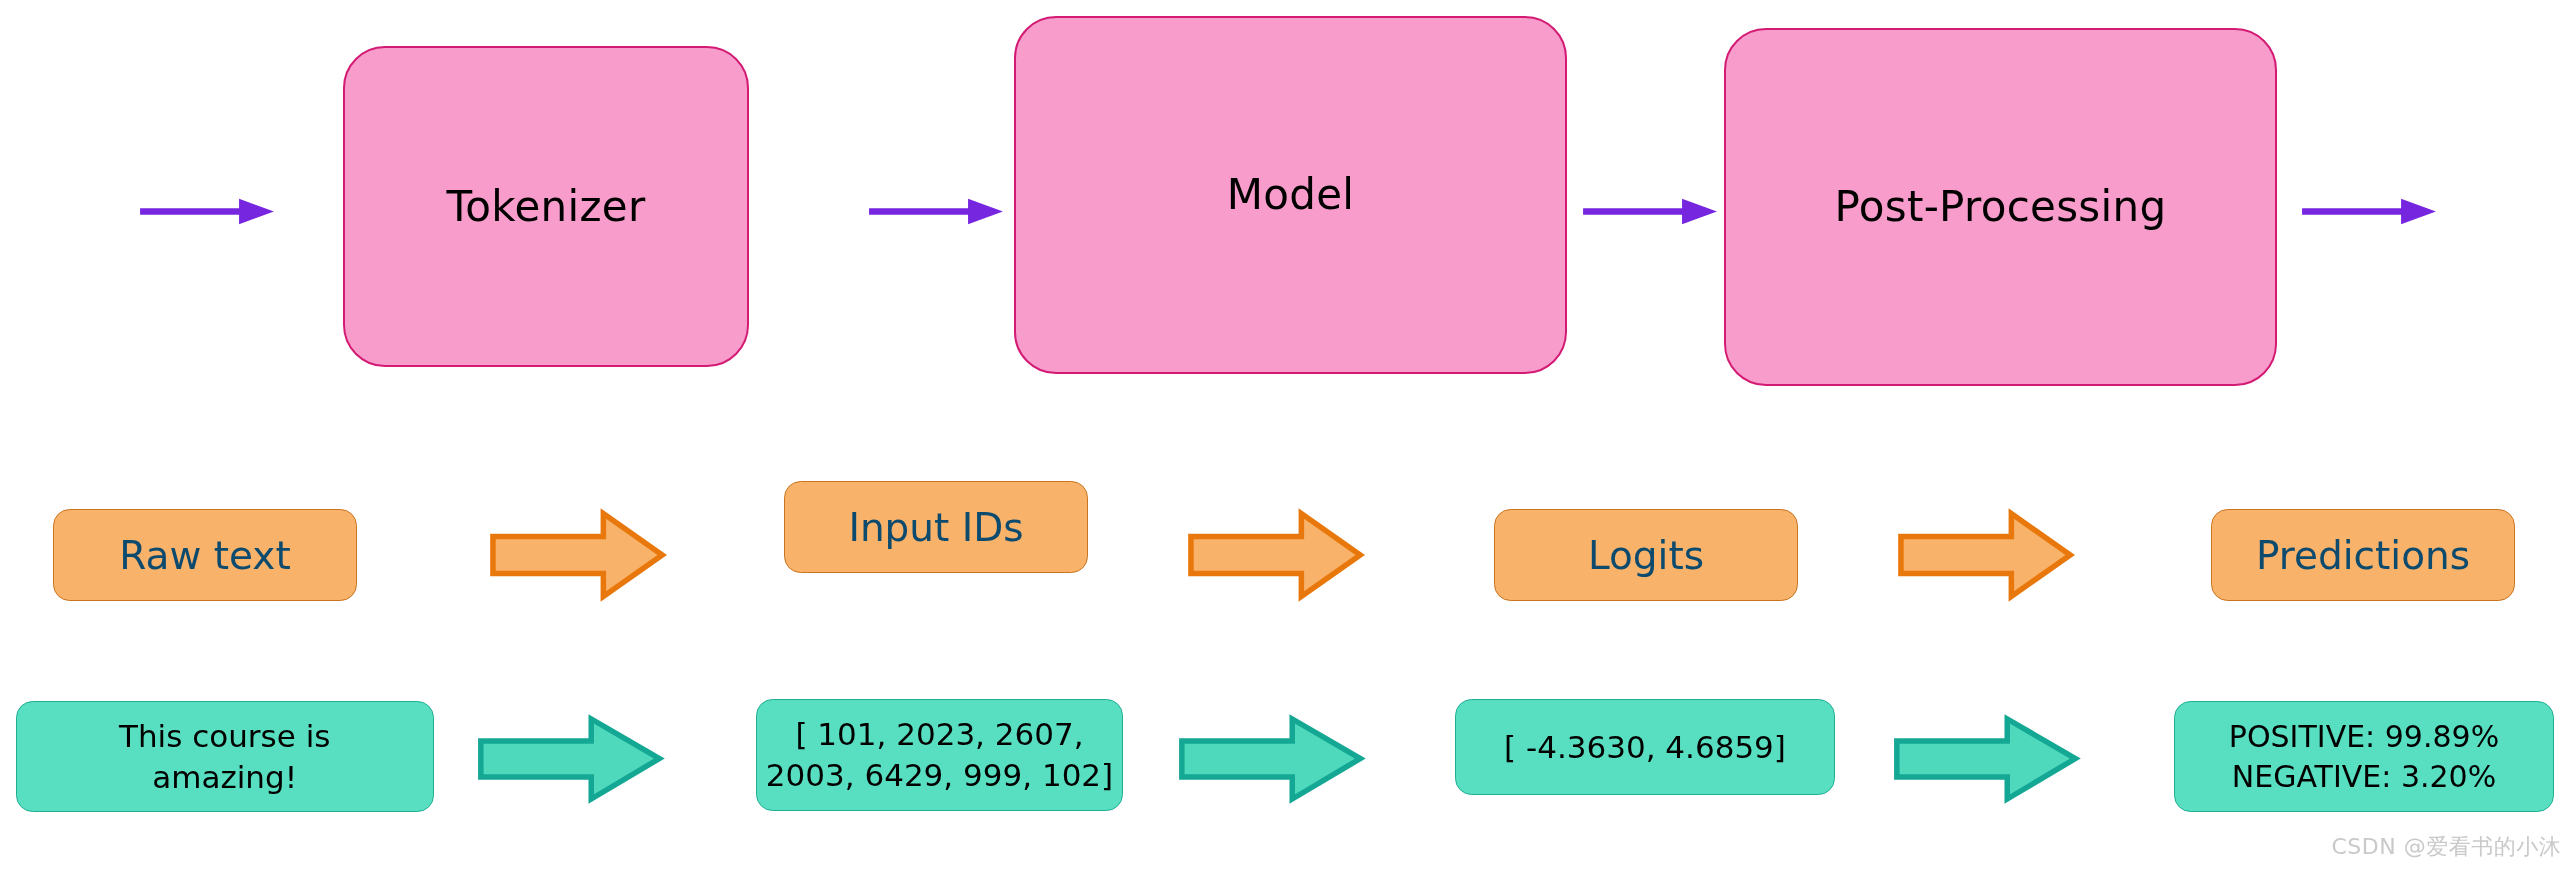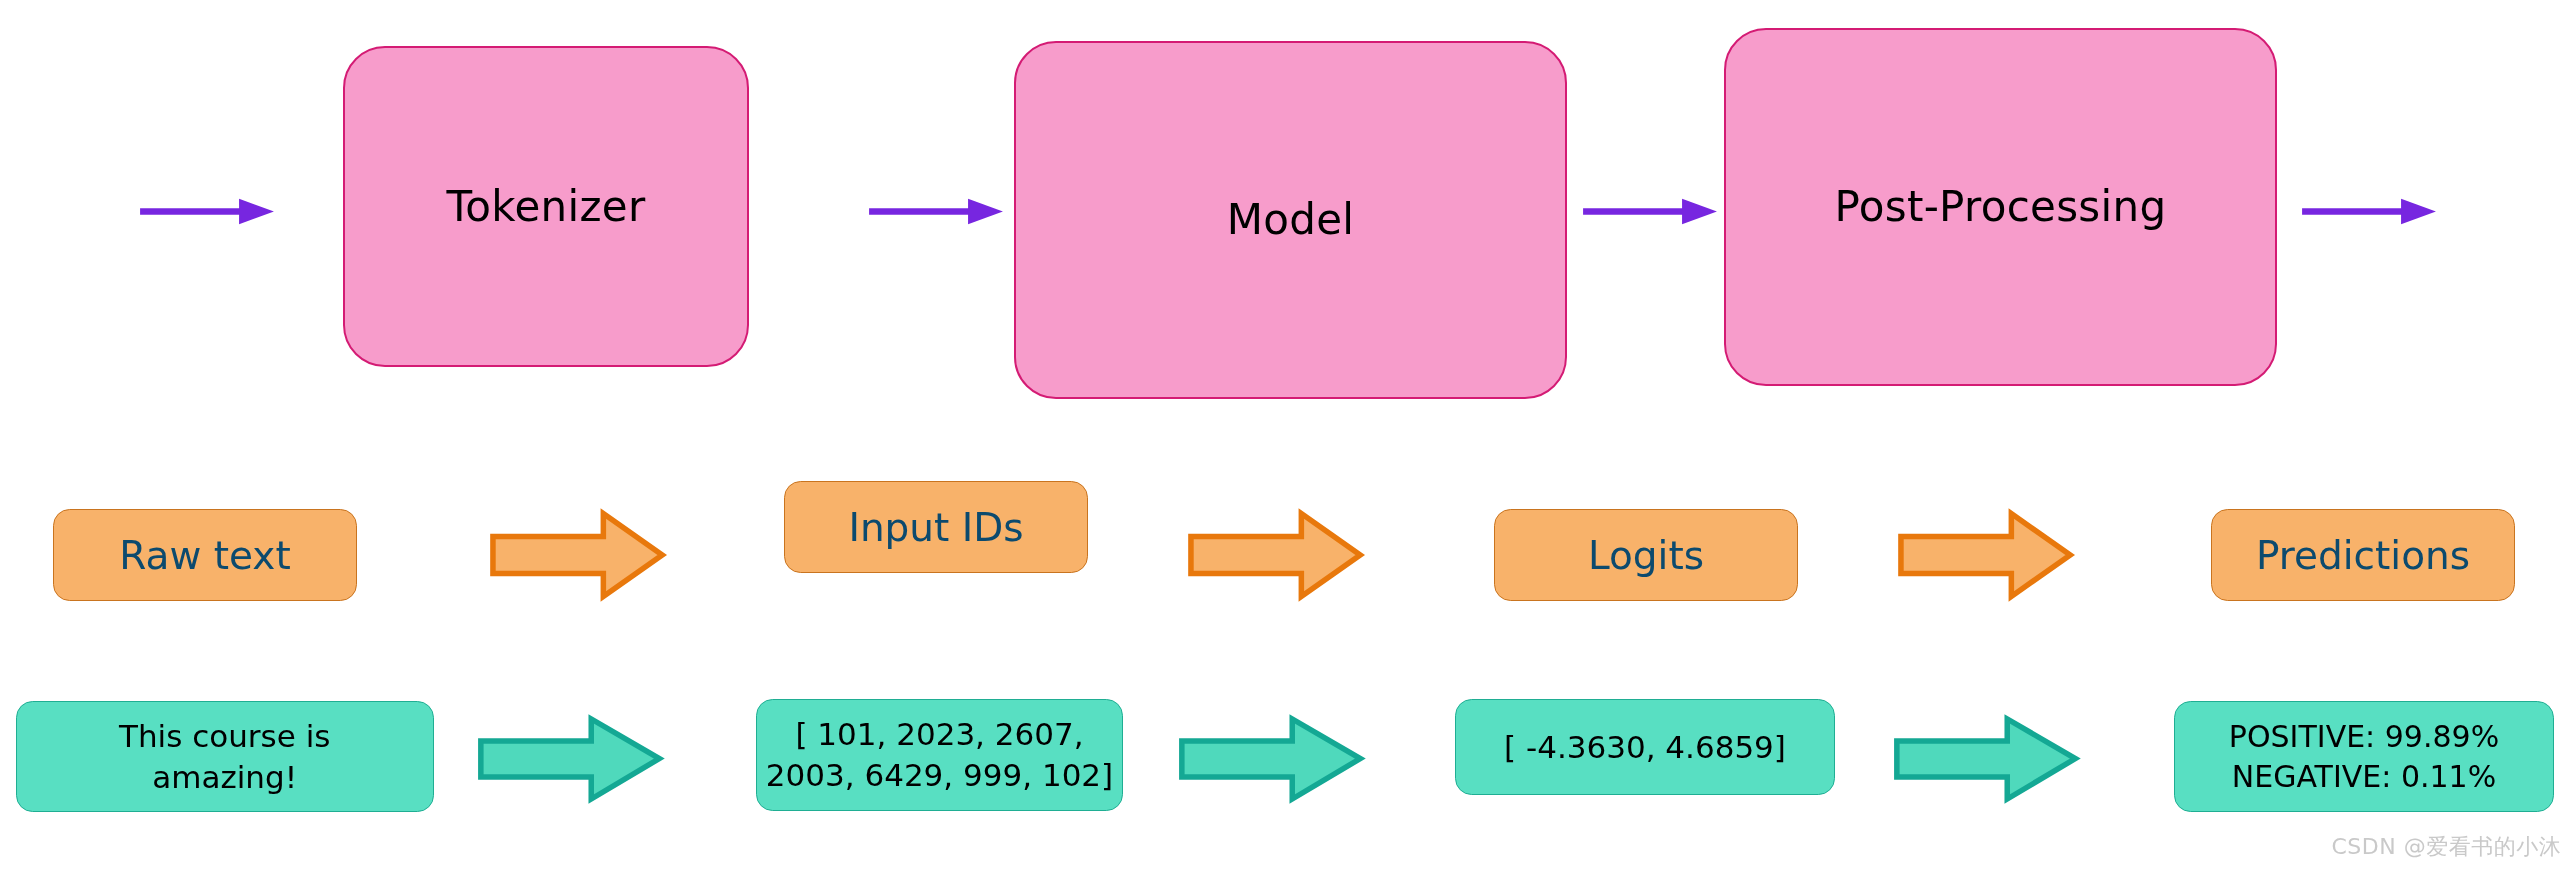--- a/index.html
+++ b/index.html
@@ -120,21 +120,21 @@
     <span class="stage-label">Tokenizer</span>
   </div>
 
   <div class="arrow-wrap" style="left:867px; top:195px;">
     <svg width="138" height="33" viewBox="0 0 150 36">
       <line x1="2" y1="18" x2="116" y2="18" stroke="#7726e0" stroke-width="7"></line>
       <polygon points="110,4 148,18 110,32" fill="#7726e0"></polygon>
     </svg>
   </div>
 
-  <div class="stage-box" style="left:1014px; top:41px; width:553px; height:358px;">
+  <div class="stage-box" style="left:1014px; top:16px; width:553px; height:358px;">
     <span class="stage-label">Model</span>
   </div>
 
   <div class="arrow-wrap" style="left:1581px; top:195px;">
     <svg width="138" height="33" viewBox="0 0 150 36">
       <line x1="2" y1="18" x2="116" y2="18" stroke="#7726e0" stroke-width="7"></line>
       <polygon points="110,4 148,18 110,32" fill="#7726e0"></polygon>
     </svg>
   </div>
 
@@ -210,19 +210,19 @@
   </div>
 
   <div class="arrow-wrap" style="left:1895px; top:715px;">
     <svg width="184" height="88" viewBox="0 0 200 95">
       <polygon points="2,28 122,28 122,4 196,47 122,91 122,67 2,67" fill="#4fd9bc" stroke="#14a894" stroke-width="6" stroke-linejoin="miter"></polygon>
     </svg>
   </div>
 
   <div class="value-box" style="left:2174px; top:701px; width:380px; height:111px;">
     <span class="value-text small">POSITIVE: 99.89%</span>
-    <span class="value-text small">NEGATIVE:  0.11%</span>
+    <span class="value-text small">NEGATIVE:  3.20%</span>
   </div>
 
   <div id="watermark">CSDN @爱看书的小沐</div>
 
 </div>
 
 
 </body></html>

